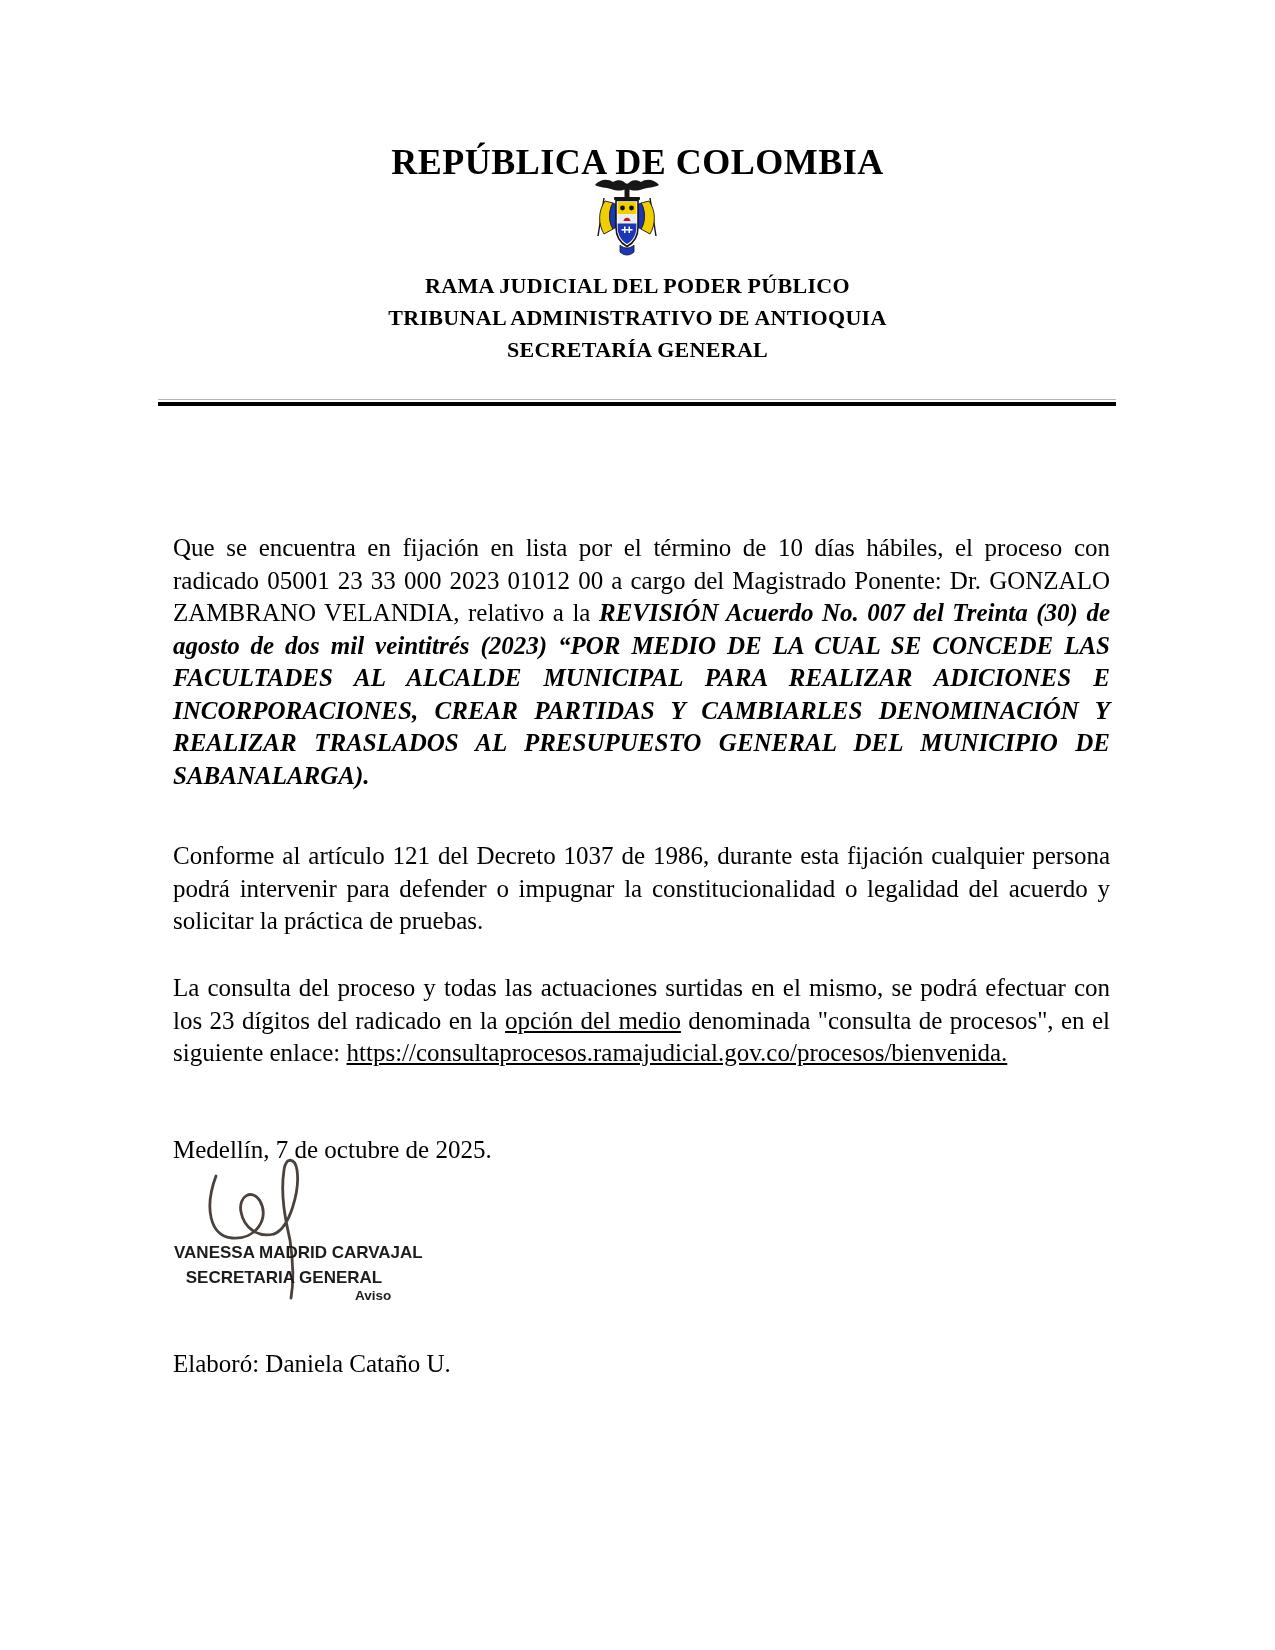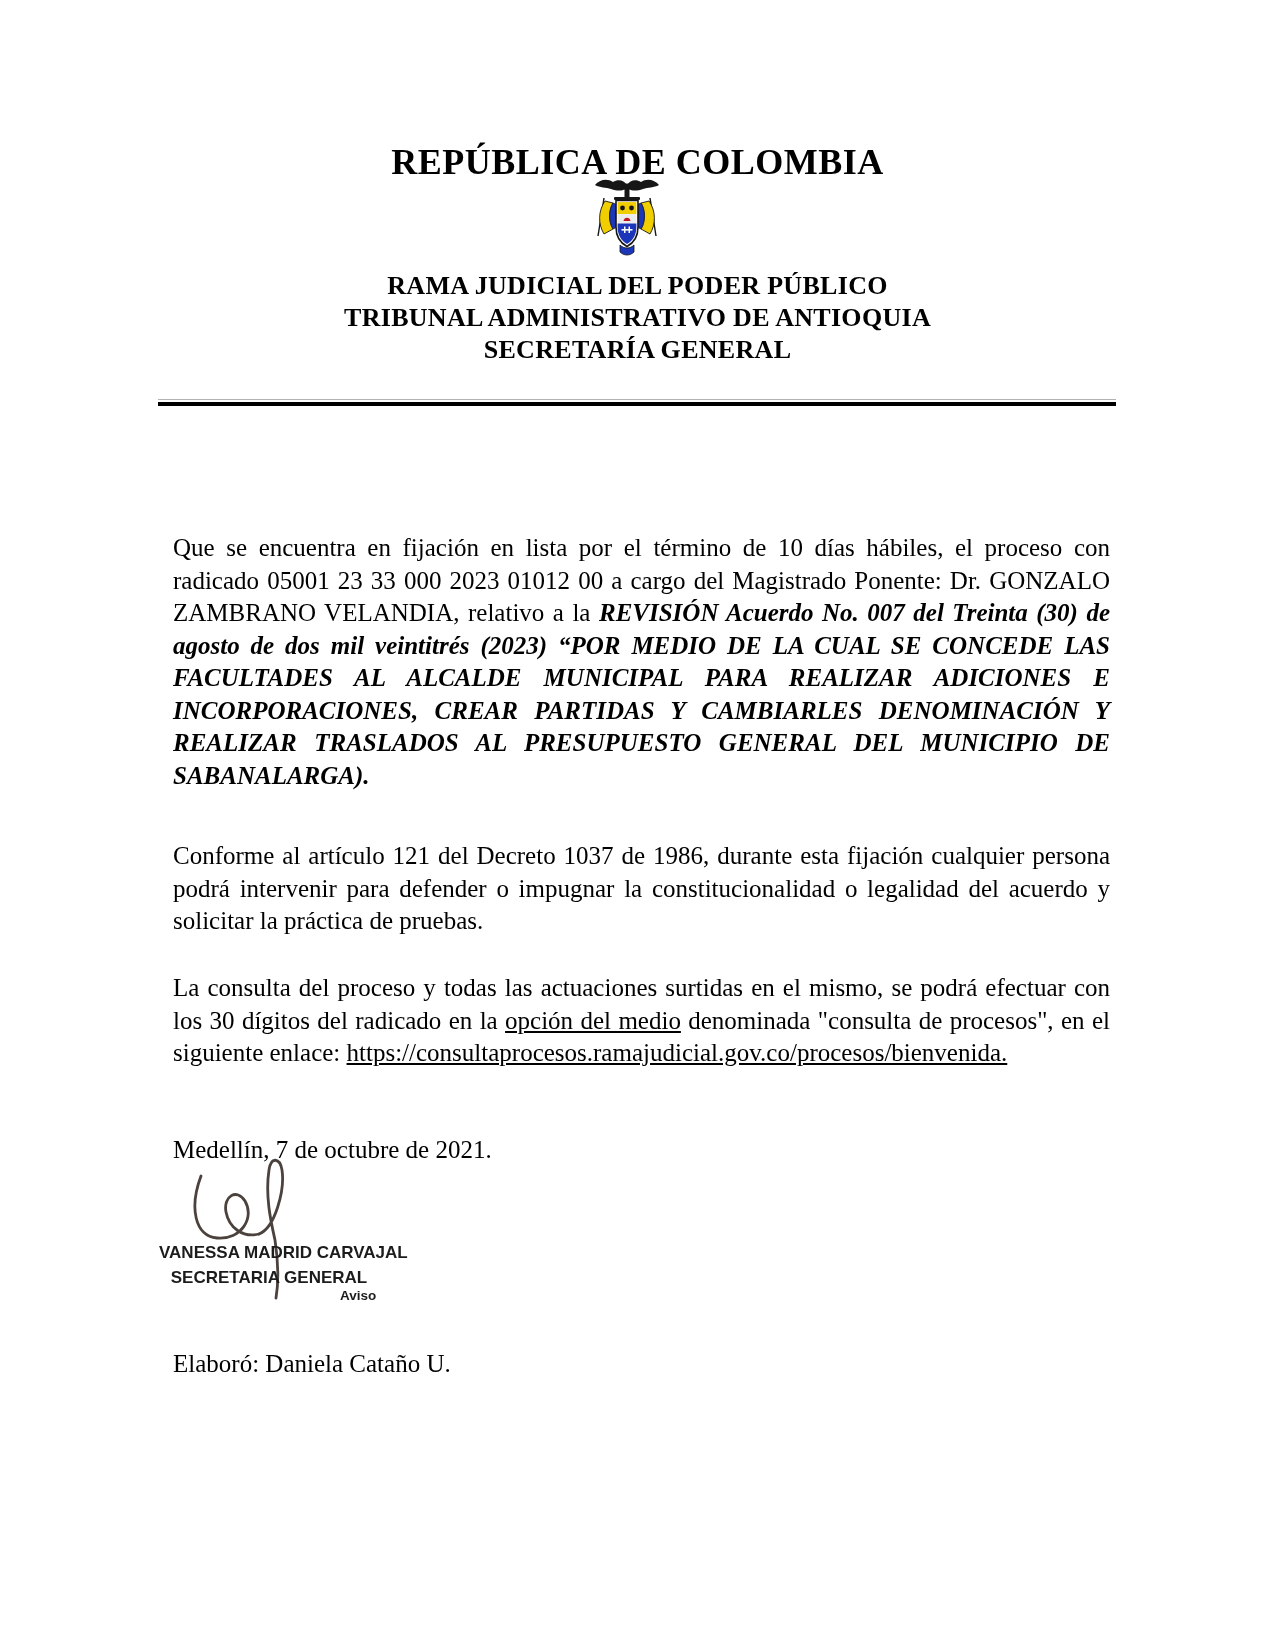--- a/index.html
+++ b/index.html
@@ -13,42 +13,42 @@
     overflow: hidden;
   }
   .centered { left: 0; width: 100%; text-align: center; }
   .h-republic {
     position: absolute; top: 141px;
     font-size: 36px; font-weight: bold; letter-spacing: 0.5px;
   }
   .emblem { position: absolute; top: 178px; left: 593px; }
   .h-block {
     position: absolute; top: 270px;
-    font-size: 26px; font-weight: bold; line-height: 32px; letter-spacing: 0.3px;
+    font-size: 22px; font-weight: bold; line-height: 32px; letter-spacing: 0.3px;
   }
   .rule { position: absolute; top: 399px; left: 158px; width: 958px; }
   .rule-gray  { height: 1px; background: #b3b3b3; margin-bottom: 2px; }
   .rule-black { height: 4px; background: #000000; }
   .notice-title {
     position: absolute; top: 438px;
     font-size: 26px; font-weight: bold; letter-spacing: 0.3px;
   }
   .body {
     position: absolute; left: 169px; width: 937px;
     font-size: 25px; line-height: 32.5px;
     text-align: justify; margin: 4px;
   }
   .p1 { top: 528px; }
   .p2 { top: 836px; }
   .p3 { top: 968px; }
   .bi { font-weight: bold; font-style: italic; }
   .u { text-decoration: underline; }
   .link { color: #000000; text-decoration: underline; cursor: pointer; }
   .date { top: 1130px; text-align: left; }
-  .sig-block { position: absolute; left: 154px; top: 1150px; width: 320px; height: 175px; }
+  .sig-block { position: absolute; left: 169px; top: 1150px; width: 320px; height: 175px; }
   .sig-svg { position: absolute; left: 25px; top: 6px; }
   .sig-name, .sig-title {
     position: absolute; left: 5px; width: 220px; text-align: center;
     font-family: "Liberation Sans", sans-serif; font-weight: bold;
     font-size: 17px; color: #1c1c1c; white-space: nowrap;
   }
   .sig-name  { top: 93px; }
   .sig-title { top: 118px; }
   .sig-aviso {
     position: absolute; left: 186px; top: 138px;
@@ -105,23 +105,23 @@
   <div class="rule">
     <div class="rule-gray"></div>
     <div class="rule-black"></div>
   </div>
 
 
   <p class="body p1"><span>Que se encuentra en fijación en lista por el término de 10 días hábiles, el proceso con radicado 05001 23 33 000 2023 01012 00 a cargo del Magistrado Ponente: Dr. GONZALO ZAMBRANO VELANDIA, relativo a la </span><span class="bi">REVISIÓN Acuerdo No. 007 del Treinta (30) de agosto de dos mil veintitrés (2023) “POR MEDIO DE LA CUAL SE CONCEDE LAS FACULTADES AL ALCALDE MUNICIPAL PARA REALIZAR ADICIONES E INCORPORACIONES, CREAR PARTIDAS Y CAMBIARLES DENOMINACIÓN Y REALIZAR TRASLADOS AL PRESUPUESTO GENERAL DEL MUNICIPIO DE SABANALARGA).</span></p>
 
   <p class="body p2">Conforme al artículo 121 del Decreto 1037 de 1986, durante esta fijación cualquier persona podrá intervenir para defender o impugnar la constitucionalidad o legalidad del acuerdo y solicitar la práctica de pruebas.</p>
 
-  <p class="body p3"><span>La consulta del proceso y todas las actuaciones surtidas en el mismo, se podrá efectuar con los 30 dígitos del radicado en la </span><span class="u">opción del medio</span><span> denominada "consulta de procesos", en el siguiente enlace: </span><a class="link">https://consultaprocesos.ramajudicial.gov.co/procesos/bienvenida.</a></p>
+  <p class="body p3"><span>La consulta del proceso y todas las actuaciones surtidas en el mismo, se podrá efectuar con los 23 dígitos del radicado en la </span><span class="u">opción del medio</span><span> denominada "consulta de procesos", en el siguiente enlace: </span><a class="link">https://consultaprocesos.ramajudicial.gov.co/procesos/bienvenida.</a></p>
 
-  <p class="body date">Medellín, 7 de octubre de 2021.</p>
+  <p class="body date">Medellín, 7 de octubre de 2025.</p>
 
   <div class="sig-block">
     <svg class="sig-svg" width="130" height="150" viewBox="0 0 130 150">
       <path d="M 22 20 C 10 52 16 80 38 82 C 62 84 76 62 66 45 C 58 32 44 40 47 56 C 50 72 64 82 80 78" fill="none" stroke="#4b423d" stroke-width="2.8" stroke-linecap="round"></path>
       <path d="M 80 78 C 96 72 106 34 103 14 C 101 2 92 0 90 14 C 86 40 92 66 96 84 C 99 104 100 124 97 142" fill="none" stroke="#4b423d" stroke-width="2.8" stroke-linecap="round"></path>
     </svg>
     <div class="sig-name">VANESSA MADRID CARVAJAL</div>
     <div class="sig-title">SECRETARIA GENERAL</div>
     <div class="sig-aviso">Aviso</div>
   </div>

